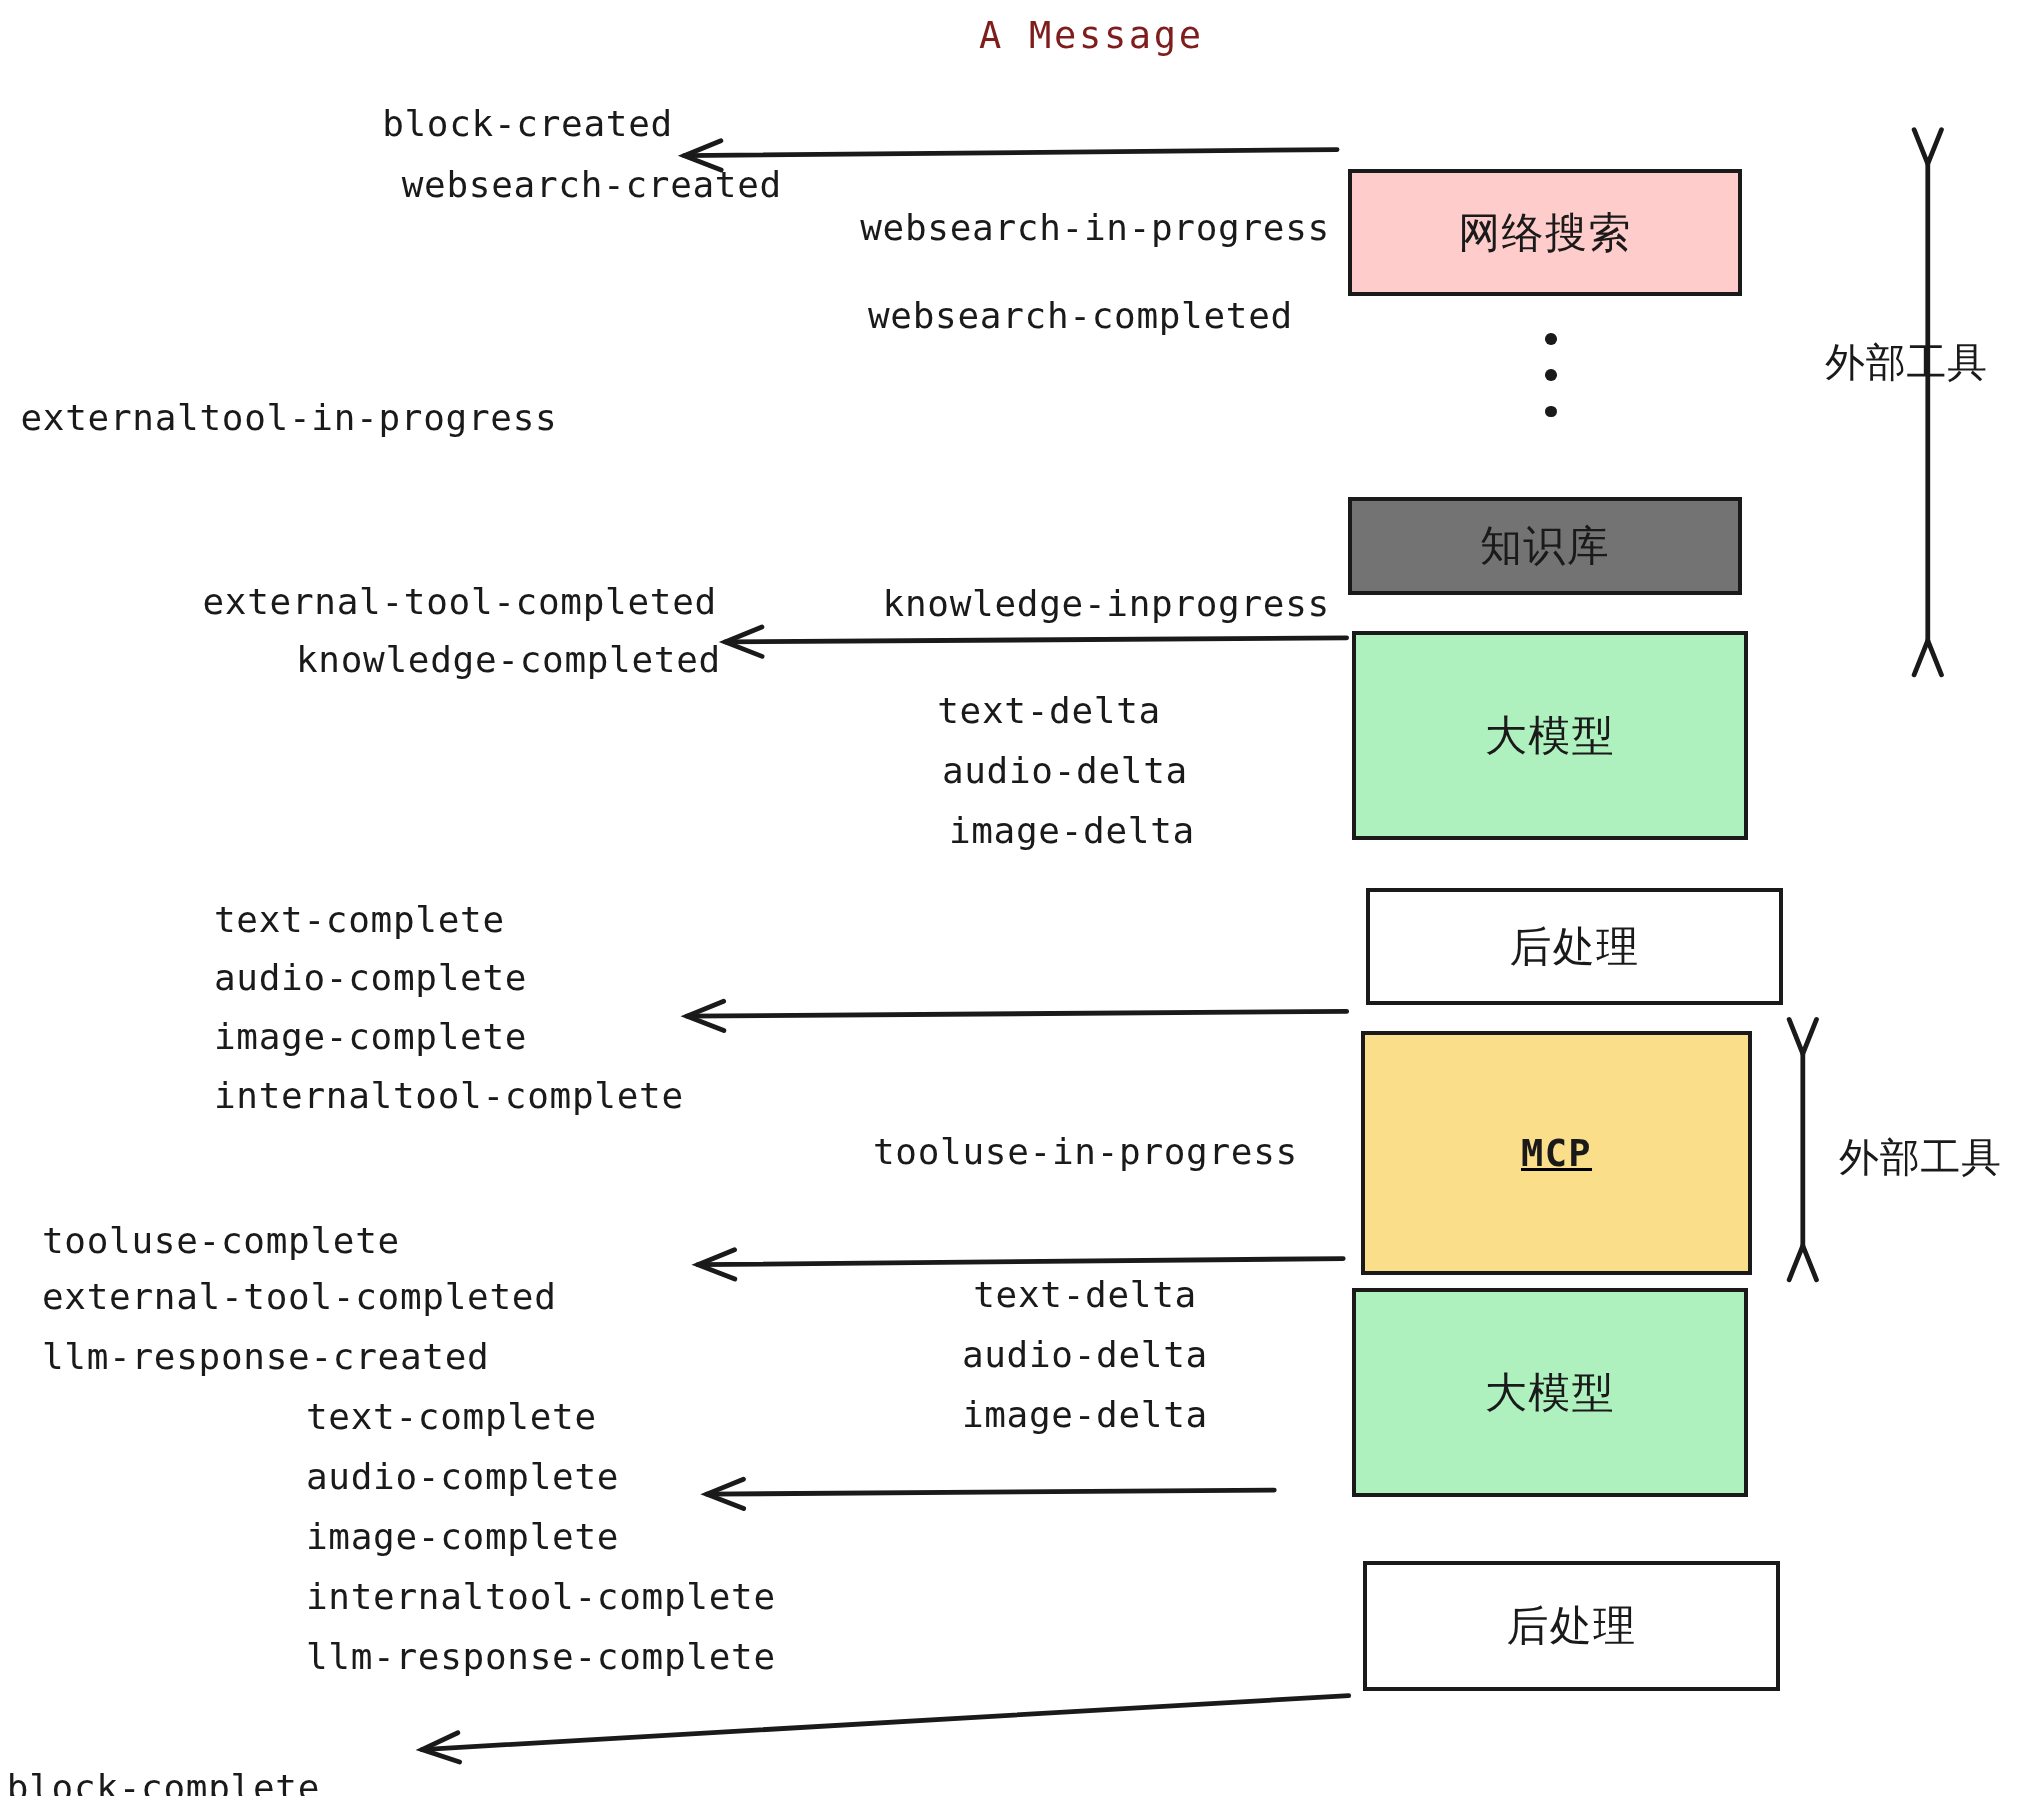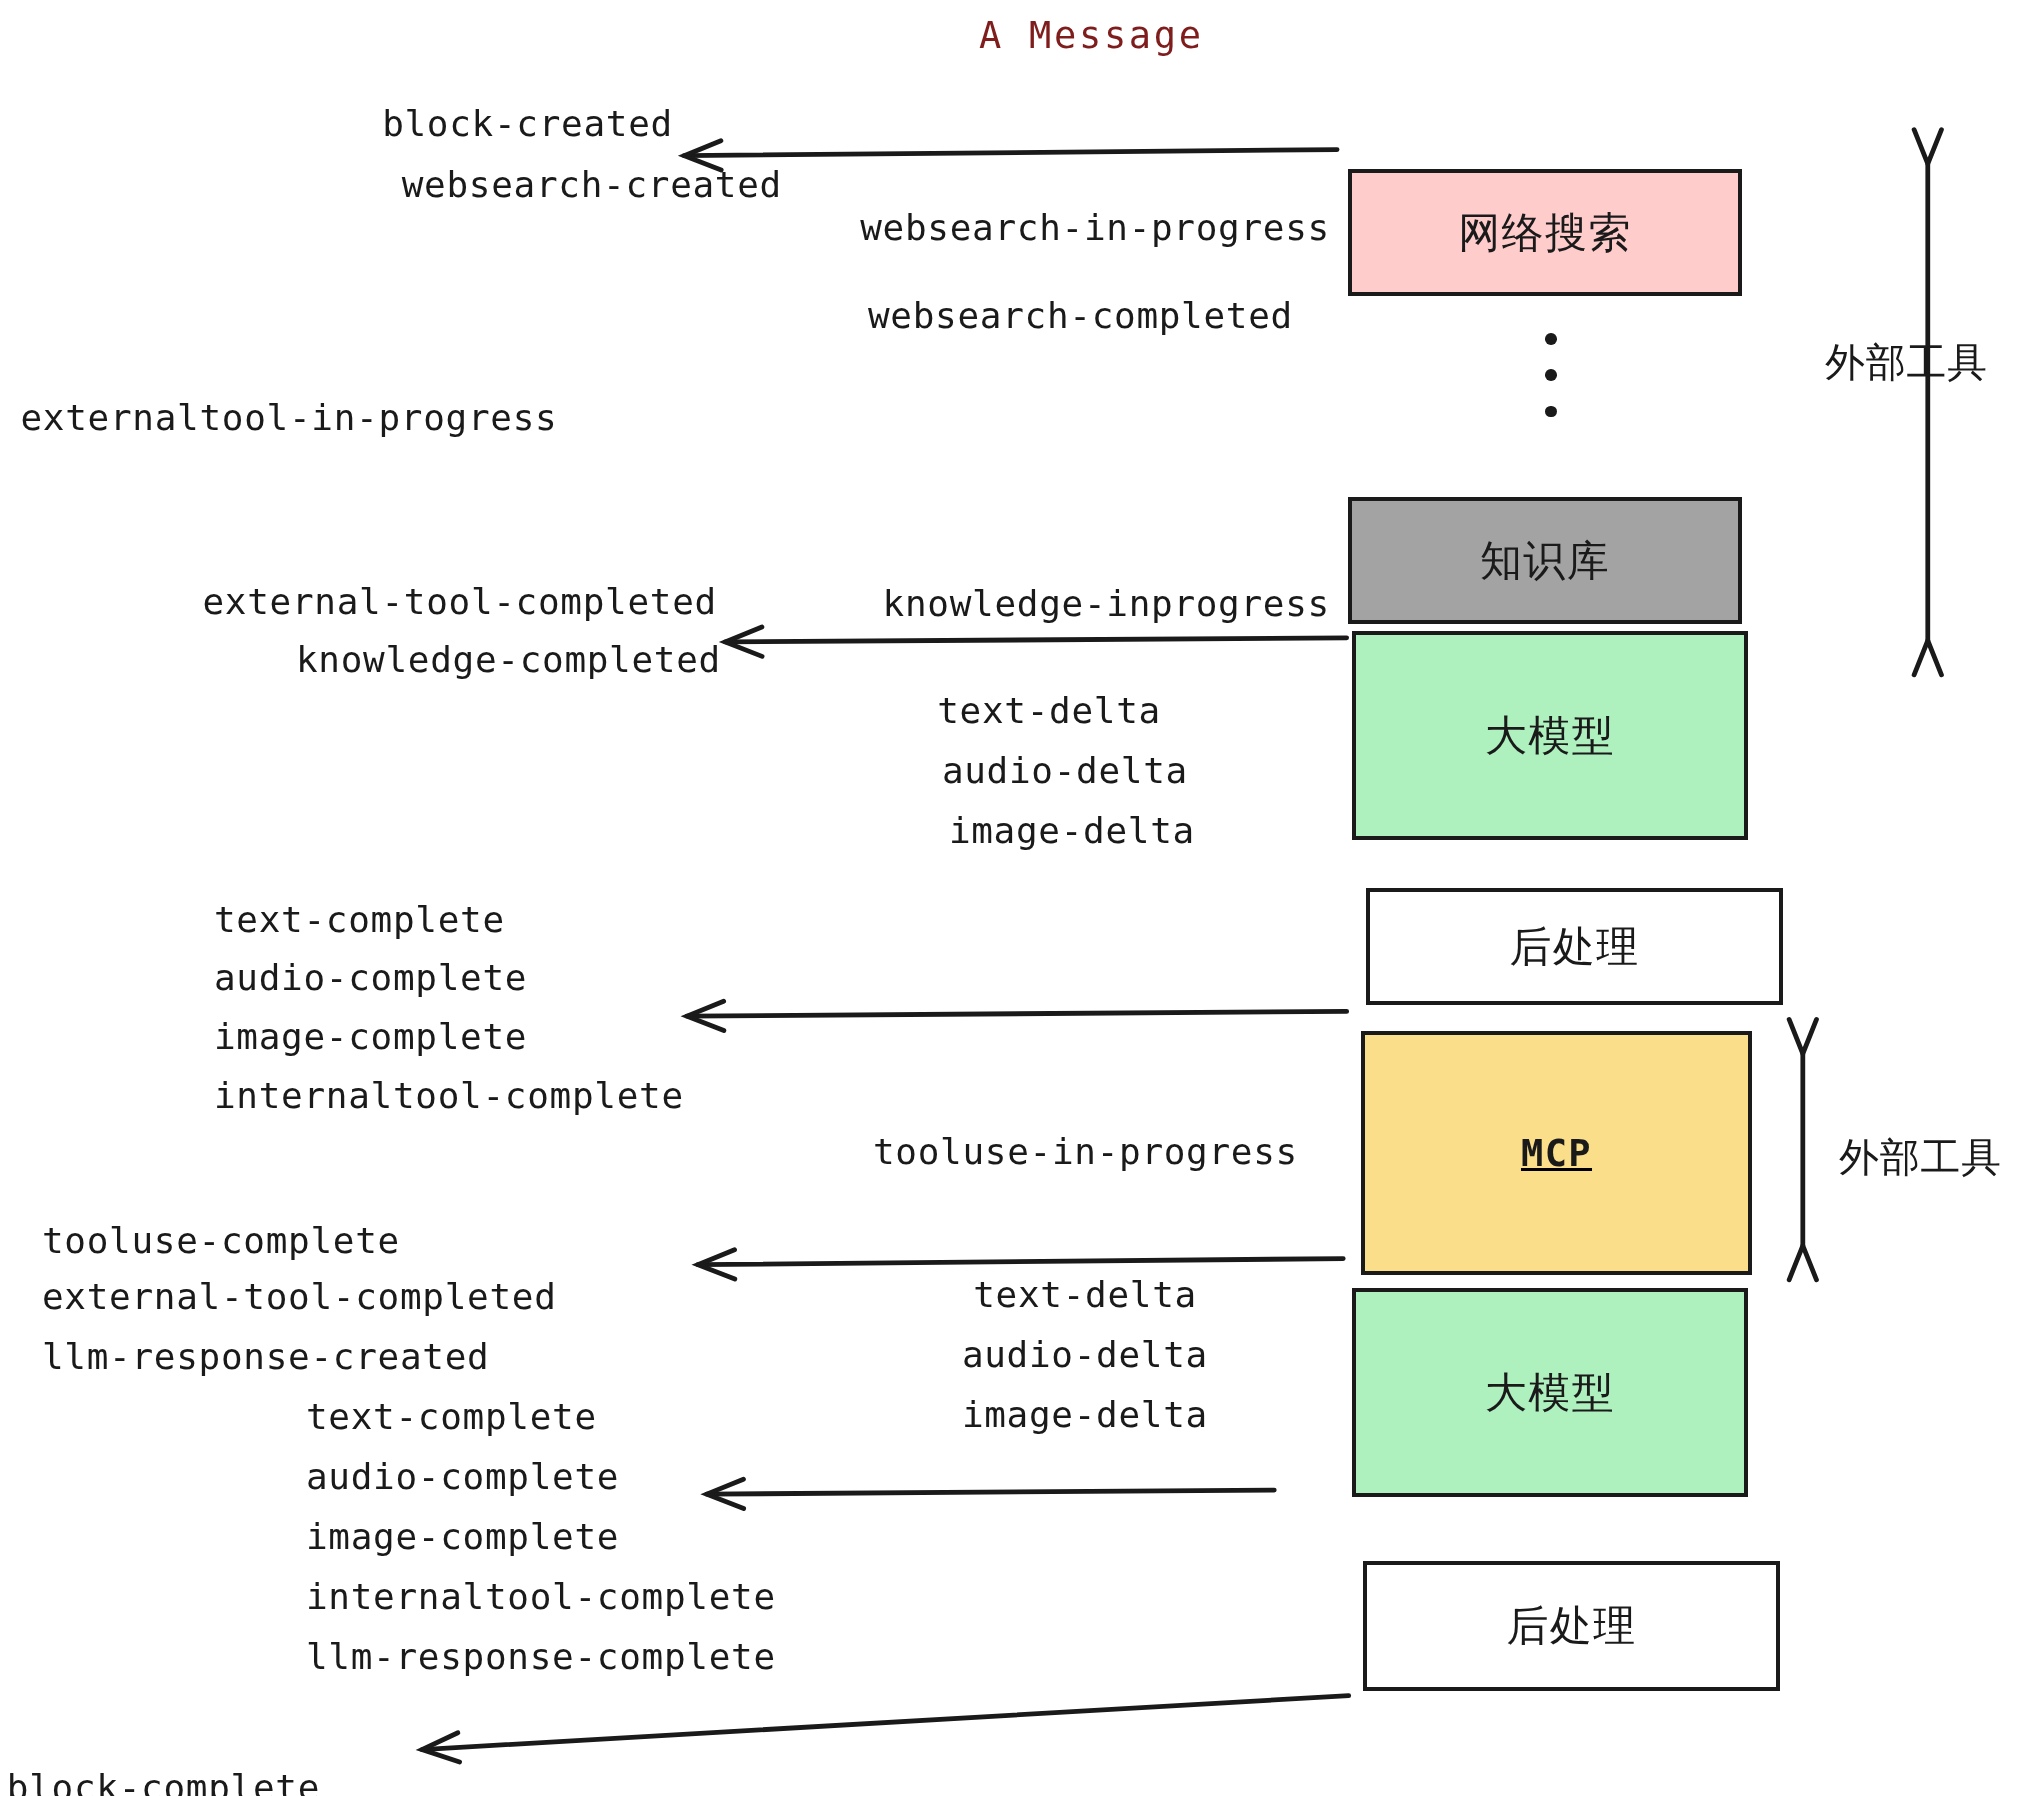--- a/index.html
+++ b/index.html
@@ -110,21 +110,21 @@
         <line x1="2640" y1="1543" x2="2640" y2="1824"></line>
         <path d="M2660.029705348301,1492.8521096788684 L2640,1543 L2619.970294651699,1492.8521096788684"></path>
         <path d="M2619.970294651699,1874.1478903211316 L2640,1824 L2660.029705348301,1874.1478903211316"></path>
       </g>
   </svg>
 
   <div id="boxes-layer">
       <div class="box" style="left: 1348px; top: 169px; width: 394px; height: 127px; background: rgb(255, 204, 204);">
         <span class="boxtext">网络搜索</span>
       </div>
-      <div class="box" style="left: 1348px; top: 497px; width: 394px; height: 127px; background: #a3a3a3;">
+      <div class="box" style="left: 1348px; top: 497px; width: 394px; height: 98px; background: #737373;">
         <span class="boxtext">知识库</span>
       </div>
       <div class="box" style="left: 1352px; top: 631px; width: 396px; height: 209px; background: rgb(175, 240, 191);">
         <span class="boxtext">大模型</span>
       </div>
       <div class="box" style="left: 1366px; top: 888px; width: 417px; height: 117px; background: rgb(255, 255, 255);">
         <span class="boxtext">后处理</span>
       </div>
       <div class="box mcp" style="left: 1361px; top: 1031px; width: 391px; height: 244px; background: rgb(250, 222, 138); text-decoration: underline;">
         <span class="boxtext">MCP</span>

